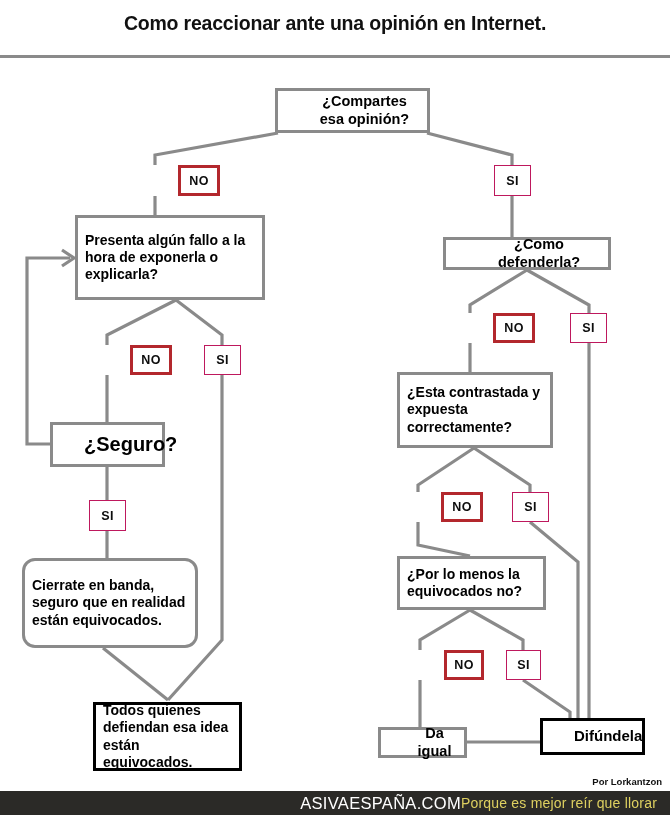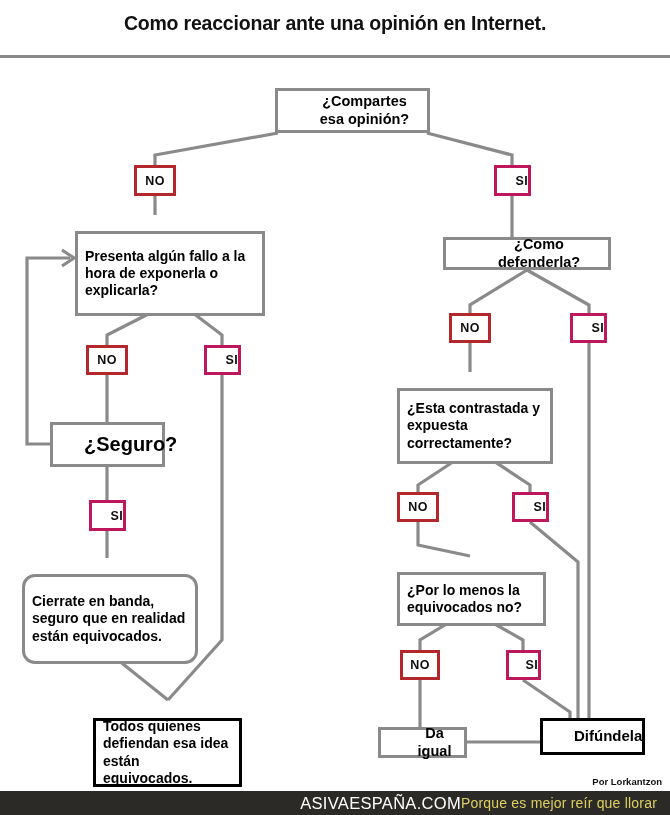--- a/index.html
+++ b/index.html
@@ -53,40 +53,40 @@
     background: #ffffff;
     border: 3px solid #8a8a8a;
     display: flex;
     align-items: center;
     color: #000000;
     font-weight: bold;
     line-height: 1.22;
     z-index: 3;
   }
   .node.center { justify-content: flex-start; text-align: center; padding-left: 24px; }
-  .node.left   { justify-content: center; text-align: left; margin-top: 16px; }
+  .node.left   { justify-content: center; text-align: left; }
   .node.black  { border: 3px solid #000000; }
   .node .txt { display: block; padding: 0 7px; }
 
   
   .ans {
     position: absolute;
     box-sizing: border-box;
     background: #ffffff;
     display: flex;
     align-items: center;
     justify-content: center;
     font-size: 12.5px;
     font-weight: bold;
     color: #0d0d0d;
     z-index: 4;
     letter-spacing: 0.3px;
   }
-  .ans.no { border: 3px solid #b3282d; }
-  .ans.si { border: 3px solid #be185d; justify-content: flex-end; }
+  .ans.no { border: 3px solid #b3282d; margin-left: 44px; }
+  .ans.si { border: 1px solid #be185d; }
 
   
   #credit {
     position: absolute;
     right: 8px;
     top: 776px;
     font-size: 9.5px;
     font-weight: bold;
     color: #111111;
   }

